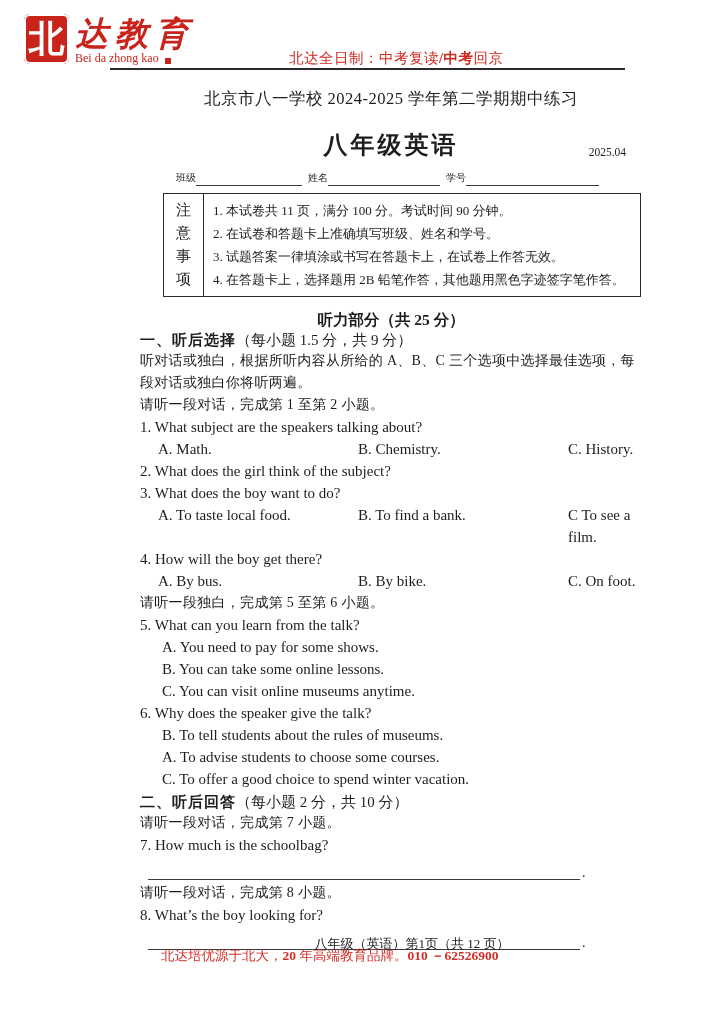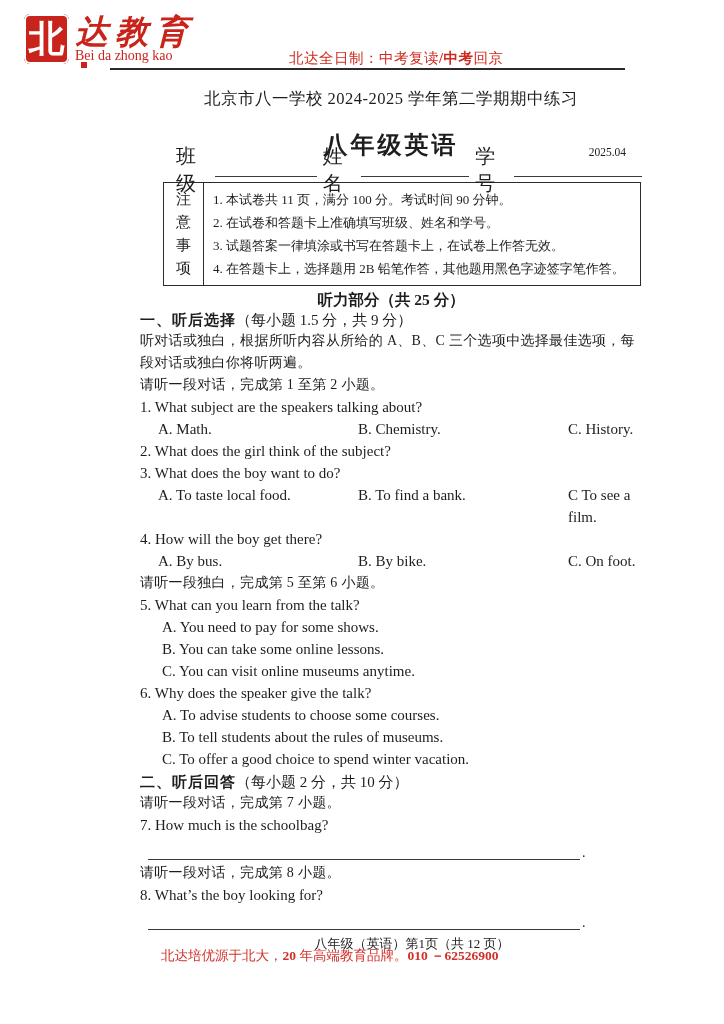--- a/index.html
+++ b/index.html
@@ -22,53 +22,53 @@
     display:flex; align-items:center; justify-content:center;
     font-size:36px; font-weight:bold;
     box-shadow: inset 0 0 0 2px #fff, inset 0 0 0 4px #c9241c;
   }
   .logo-right { display:flex; flex-direction:column; justify-content:flex-end; }
   .brand {
     color:#c9241c; font-weight:bold; font-size:33px; line-height:36px;
     letter-spacing:7px; font-style:italic;
   }
   .brand-sub {
-    color:#c9241c; font-size:14px; line-height:12px;
-    display:flex; align-items:flex-start; font-style:normal;flex-direction:column;
+    color:#c9241c; font-size:12px; line-height:12px;
+    display:flex; align-items:flex-end; font-style:normal;
   }
   .sq { display:inline-block; width:6px; height:6px; background:#c9241c; margin-left:6px; }
   .slogan { position:absolute; left:289px; top:49px; font-size:14.5px; color:#cf2a1f; letter-spacing:0.5px; }
   .slogan b { font-weight:bold; }
   .header-rule { position:absolute; left:110px; top:68px; width:515px; height:2px; background:#2a2a2a; }
 
   
   .content { position:absolute; left:140px; top:88px; width:502px; }
   .school-line { text-align:center; font-size:16.5px; line-height:22px; letter-spacing:0.5px; }
   .subject-row { position:relative; text-align:center; margin-top:20px; height:30px; }
   .subject-title {
     display:inline-block; font-size:24px; line-height:30px; font-weight:bold;
     letter-spacing:3px; font-family:"Liberation Sans","DejaVu Sans",sans-serif;
   }
   .exam-date { position:absolute; right:16px; bottom:2px; font-size:11.5px; }
 
-  .fields-row { margin-top:0; height:19px; padding-left:36px; font-size:20px; display:flex; align-items:center; }
+  .fields-row { margin-top:11px; height:19px; padding-left:36px; font-size:10px; display:flex; align-items:flex-start; }
   .uline { display:inline-block; border-bottom:1px solid #3a3a3a; height:15px; }
   .ul-a { width:106px; margin-right:6px; }
   .ul-b { width:112px; margin-right:6px; }
   .ul-c { width:133px; }
 
   .notice { margin-top:3px; margin-left:23px; width:478px; border:1.6px solid #2b2b2b; display:flex; }
   .notice-label {
     width:40px; border-right:1.6px solid #2b2b2b;
     display:flex; flex-direction:column; align-items:center; justify-content:center;
     font-size:15px; line-height:23px;
   }
   .notice-items { flex:1; padding:5px 4px 5px 9px; font-size:13px; line-height:23px; white-space:nowrap; }
 
-  .listening-title { margin-top:5px; text-align:center; font-weight:bold; font-size:15.5px; line-height:17px; }
+  .listening-title { margin-top:14px; text-align:center; font-weight:bold; font-size:15.5px; line-height:17px; }
   .sec-head { margin-top:2px; font-size:15px; line-height:20px; }
   .sec-head b { font-weight:bold; letter-spacing:1px; }
 
   .cn { font-size:14px; line-height:22px; letter-spacing:0.3px; }
   .en { font-size:15px; line-height:22px; }
   .opts {
     display:grid; grid-template-columns:200px 210px 1fr;
     padding-left:18px; font-size:15px; line-height:22px;
   }
   .optstack { padding-left:22px; }
@@ -173,22 +173,22 @@
     </div>
 
     <div class="cn">请听一段独白，完成第 5 至第 6 小题。</div>
 
     <div class="en">5. What can you learn from the talk?</div>
     <div class="en optstack">A. You need to pay for some shows.</div>
     <div class="en optstack">B. You can take some online lessons.</div>
     <div class="en optstack">C. You can visit online museums anytime.</div>
 
     <div class="en">6. Why does the speaker give the talk?</div>
+    <div class="en optstack">B. To tell students about the rules of museums.</div>
     <div class="en optstack">A. To advise students to choose some courses.</div>
-    <div class="en optstack">B. To tell students about the rules of museums.</div>
     <div class="en optstack">C. To offer a good choice to spend winter vacation.</div>
 
     <div class="sec-head">
       <b>二、听后回答</b><span>（每小题 2 分，共 10 分）</span>
     </div>
 
     <div class="cn">请听一段对话，完成第 7 小题。</div>
     <div class="en">7. How much is the schoolbag?</div>
     <div class="ansrow">
       <span class="ansline"></span>

